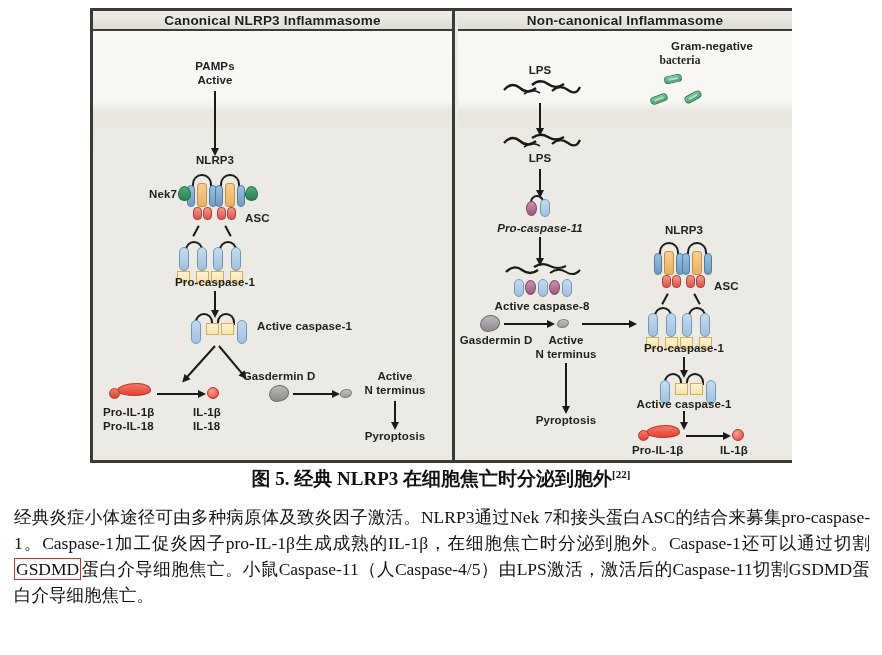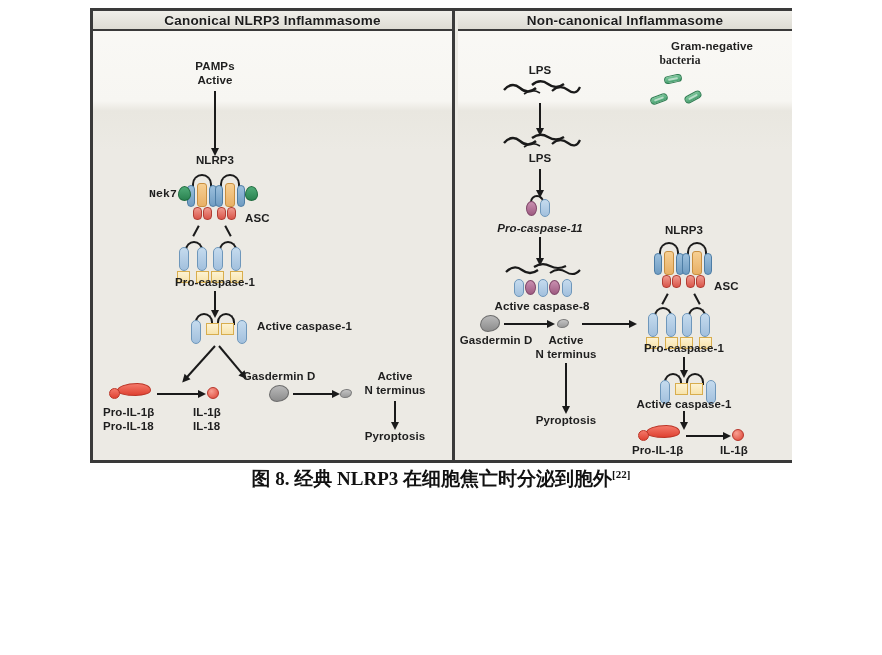--- a/index.html
+++ b/index.html
@@ -201,21 +201,21 @@
         </div>
         <div class="nlrp3-unit" style="left:36px; top:2px;">
           <div class="n-hook"></div>
             <div class="nb-left"></div>
             <div class="n-orange"></div>
             <div class="nb-right"></div>
         </div>
         <div class="nek7" style="left:-1px; top:7px;"></div>
         <div class="nek7" style="left:66px; top:7px;"></div>
       </div>
-      <div class="lbl r" style="left:84px; top:176px;font-family:Liberation Mono, monospace;">Nek7</div>
+      <div class="lbl r" style="left:84px; top:176px;">Nek7</div>
 
       <div class="glyph" style="left:100px; top:196px;">
         <div class="asc-unit" style="left:0;"></div>
         <div class="asc-unit" style="left:10px;"></div>
         <div class="asc-unit" style="left:24px;"></div>
         <div class="asc-unit" style="left:34px;"></div>
       </div>
       <div class="lbl" style="left:152px; top:200px;">ASC</div>
 
       <div class="glyph" style="left:84px; top:214px;">
@@ -389,17 +389,18 @@
       <div class="arrow-h" style="left:228px; top:424px; width:38px;"></div>
       <div class="il-dot" style="left:274px; top:418px;"></div>
       <div class="lbl" style="left:174px; top:432px;">Pro-IL-1β</div>
       <div class="lbl" style="left:174px; top:446px;">Pro-IL-18</div>
       <div class="lbl" style="left:262px; top:432px;">IL-1β</div>
       <div class="lbl" style="left:262px; top:446px;">IL-18</div>
     </div>
   </div>
 
   <div id="caption">
-    <span>图 8. </span><span>经典 NLRP3 在细胞焦亡时分泌到胞外</span><sup>[22]</sup>
+    <span>图 5. </span><span>经典 NLRP3 在细胞焦亡时分泌到胞外</span><sup>[22]</sup>
   </div>
 
+  <div id="para"><span>经典炎症小体途径可由多种病原体及致炎因子激活。NLRP3通过Nek 7和接头蛋白ASC的结合来募集pro-caspase-1。Caspase-1加工促炎因子pro-IL-1β生成成熟的IL-1β，在细胞焦亡时分泌到胞外。Caspase-1还可以通过切割</span><span class="boxed">GSDMD</span><span>蛋白介导细胞焦亡。小鼠Caspase-11（人Caspase-4/5）由LPS激活，激活后的Caspase-11切割GSDMD蛋白介导细胞焦亡。</span></div>
 
 </div>
 
 </body></html>

